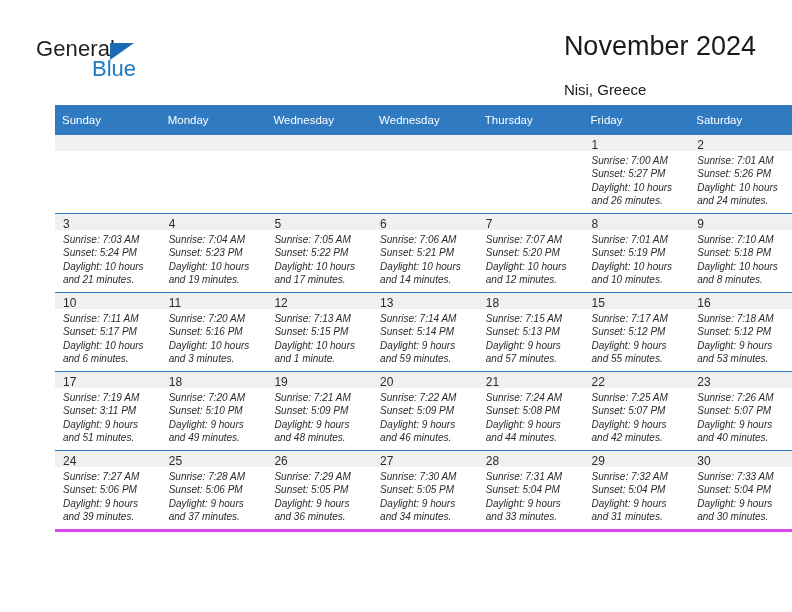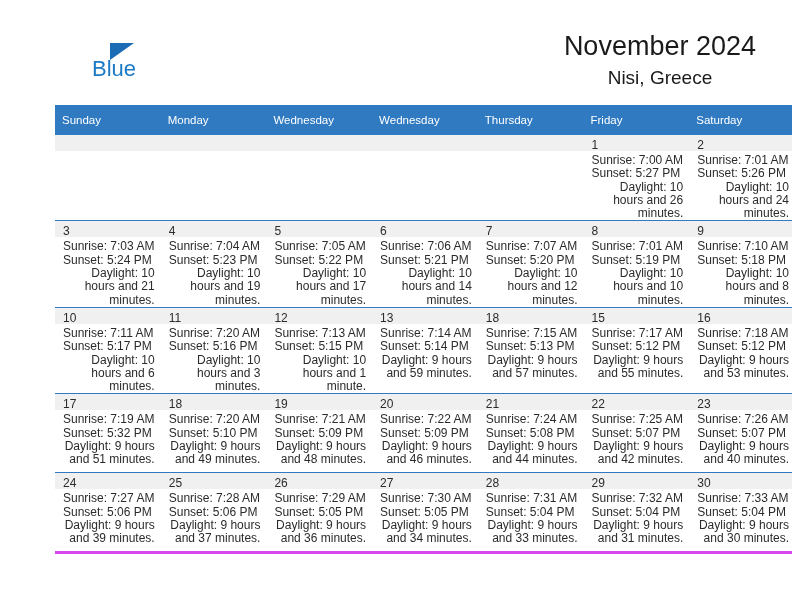--- a/index.html
+++ b/index.html
@@ -59,34 +59,34 @@
     top: 20px;
     font-size: 22px;
     color: #1b7ac6;
     font-family: "Liberation Sans", sans-serif;
   }
 
   .title-block {
     position: absolute;
     right: 36px;
     top: 30px;
-    text-align: center;
+    text-align: left;
   }
   .month-title {
     font-size: 27px;
     font-weight: normal;
     color: #1a1a1a;
     line-height: 32px;
     white-space: nowrap;
   }
   .location {
-    font-size: 19px;
+    font-size: 15px;
     color: #1a1a1a;
     line-height: 20px;
-    margin-top: 6px;
+    margin-top: 18px;
     white-space: nowrap;
   }
 
   
   .calendar {
     position: absolute;
     left: 28px;
     top: 105px;
     width: 740px;
     border-collapse: collapse;
@@ -135,44 +135,45 @@
     height: 16px;
     line-height: 16px;
     box-sizing: border-box;
   }
   .daynum.empty {
     background: #f0f0f0;
   }
   .info {
     display: block;
     padding: 3px 6px 0 8px;
-    font-size: 12px;
+    font-size: 10px;
     line-height: 13.3px;
     color: #2b2b2b;
+    font-style: italic;
   }
   .info span {
     display: block;
     white-space: nowrap;
   }
   .info .daylight {
     white-space: normal;
-    text-align: right;
   }
   td.blank .daynum {
     background: #f0f0f0;
   }
 </style>
 </head>
 <body>
 
 <div class="page">
 
   <div class="top">
 
     <div class="logo">
+      <span class="logo-general">General</span>
       <span class="logo-tri"></span>
       <span class="logo-blue">Blue</span>
     </div>
 
     <div class="title-block">
       <div class="month-title">November 2024</div>
       <div class="location">Nisi, Greece</div>
     </div>
 
   </div>
@@ -380,21 +381,21 @@
               </span>
             </span>
           </td>
         </tr>
         <tr class="week-row">
           <td class="">
             <span class="daycell">
               <span class="daynum">17</span>
               <span class="info">
                 <span>Sunrise: 7:19 AM</span>
-                <span>Sunset: 5:32 PM</span>
+                <span>Sunset: 3:11 PM</span>
                 <span class="daylight">Daylight: 9 hours and 51 minutes.</span>
               </span>
             </span>
           </td>
           <td class="">
             <span class="daycell">
               <span class="daynum">18</span>
               <span class="info">
                 <span>Sunrise: 7:20 AM</span>
                 <span>Sunset: 5:10 PM</span>

